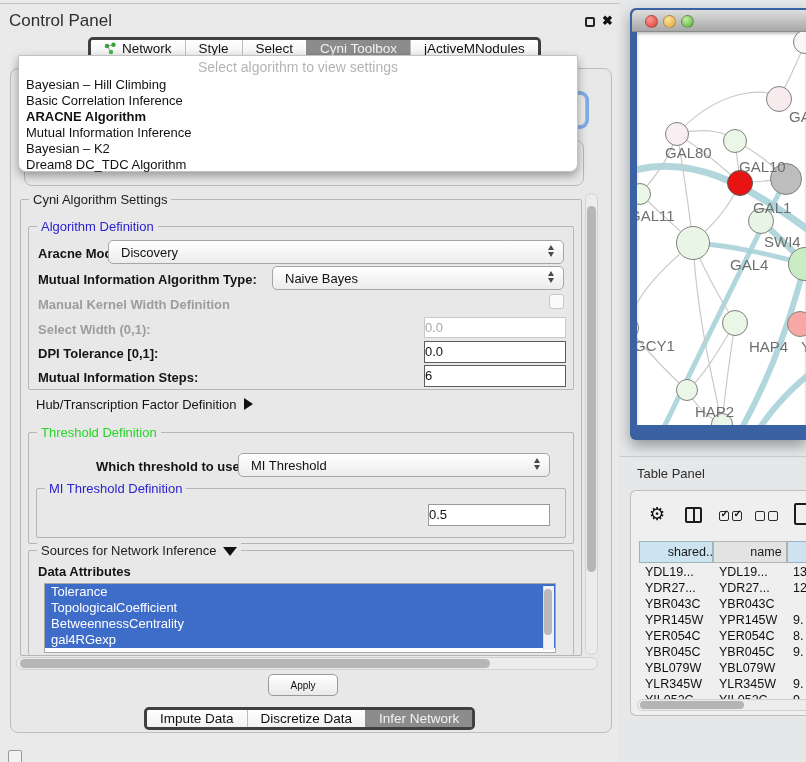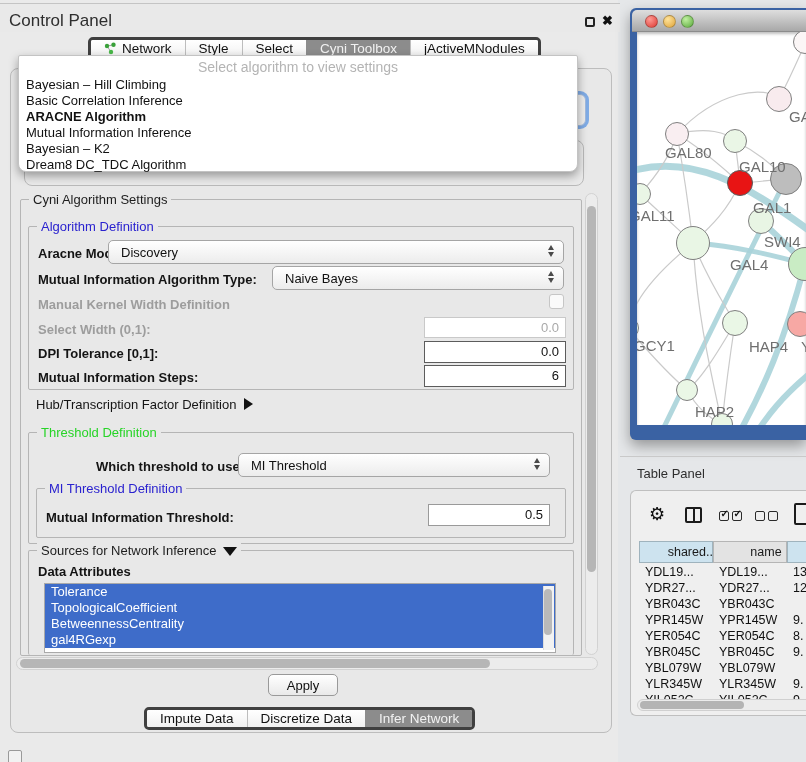--- a/index.html
+++ b/index.html
@@ -45,21 +45,21 @@
   .flabel { position:absolute; font-size:13px; font-weight:bold; color:#141414; white-space:nowrap; }
   .flabel.dis { color:#9d9d9d; }
   .plain-label { position:absolute; font-size:13px; color:#141414; white-space:nowrap; }
 
   .combo { position:absolute; background:linear-gradient(#ffffff,#ececec); border:1px solid #a5a5a5; border-radius:5px;
            height:24px; display:flex; align-items:center; font-size:13px; color:#111; padding-left:12px; }
   .combo-arrows { position:absolute; right:9px; top:4px; display:flex; flex-direction:column; gap:2px; }
   .arr-up    { width:0; height:0; border-left:3.5px solid transparent; border-right:3.5px solid transparent; border-bottom:5px solid #4a4a4a; }
   .arr-down  { width:0; height:0; border-left:3.5px solid transparent; border-right:3.5px solid transparent; border-top:5px solid #4a4a4a; }
 
-  .tfield { position:absolute; background:#fff; font-size:13px; text-align:right; padding:2px 6px 0 0; }
+  .tfield { position:absolute; background:#fff; font-size:13px; padding:2px 6px 0 0; }
   .tfield.en  { border:1px solid #5c5c5c; color:#111; }
   .tfield.dis { border:1px solid #c9c9c9; color:#a9a9a9; }
 
   .checkbox { position:absolute; width:15px; height:15px; border:1px solid #c6c6c6; border-radius:3px; background:#fafafa; }
 
   .tri-right { display:inline-block; width:0; height:0; border-top:6px solid transparent; border-bottom:6px solid transparent;
                border-left:9px solid #111; margin-left:8px; vertical-align:-1px; }
   .tri-down  { display:inline-block; width:0; height:0; border-left:7px solid transparent; border-right:7px solid transparent;
                border-top:9px solid #111; margin-left:6px; vertical-align:-1px; }
 
@@ -68,21 +68,21 @@
   .attr-item { height:16px; line-height:16px; background:#3e6cc9; color:#fff; font-size:13px; padding-left:6px; }
   .attr-scroll { position:absolute; right:1px; top:2px; width:11px; height:64px; background:#f2f2f2; border-left:1px solid #ddd; }
   .attr-thumb { position:absolute; right:2px; top:3px; width:8px; height:46px; background:#b9b9b9; border-radius:4px; }
 
   .vscroll { position:absolute; left:585px; top:193px; width:13px; height:462px; background:#ececec; border:1px solid #d2d2d2; border-radius:7px; }
   .vthumb  { position:absolute; left:1px; top:12px; width:9px; height:366px; background:#b6b6b6; border-radius:5px; }
   .hscroll { position:absolute; left:16px; top:657px; width:582px; height:13px; background:#ececec; border:1px solid #d2d2d2; border-radius:7px; }
   .hthumb  { position:absolute; left:3px; top:1px; width:470px; height:9px; background:#b6b6b6; border-radius:5px; }
 
   .apply-btn { position:absolute; left:268px; top:674px; width:70px; height:22px; border:1px solid #999;
-               border-radius:5px; background:linear-gradient(#ffffff,#e9e9e9); font-size:13px; color:#111;
+               border-radius:5px; background:linear-gradient(#ffffff,#e9e9e9); font-size:10px; color:#111;
                display:flex; align-items:center; justify-content:center; }
 
   .corner-icon { position:absolute; left:8px; top:750px; width:14px; height:14px; border:1px solid #9a9a9a; background:#f2f2f2; border-radius:2px; }
 
   
   .right-bg { position:absolute; left:618px; top:0; width:188px; height:762px; background:#e5e7e9; }
 
   .net-window { position:absolute; left:630px; top:8px; width:176px; height:432px; background:#3a62a3;
                 border-radius:6px 0 0 6px; box-shadow:0 6px 14px rgba(0,0,0,.35); overflow:hidden; }
   .net-titlebar { position:absolute; left:2px; top:2px; width:174px; height:22px;
@@ -221,21 +221,20 @@
   <div class="combo" style="left:238px; top:453px; width:312px;">
     <span>MI Threshold</span>
     <span class="combo-arrows">
         <span class="arr-up"></span>
         <span class="arr-down"></span>
       </span>
   </div>
   <div class="group" style="left:36px; top:488px; width:530px; height:50px;">
     <span class="group-title gt-blue">MI Threshold Definition</span>
   </div>
-  <span class="flabel" style="left:46px; top:510px;">Mutual Information Threshold:</span>
   <div class="tfield en" style="left:428px; top:504px; width:122px; height:22px; border-color:#9a9a9a;">0.5</div>
 
   <div class="group" style="left:28px; top:550px; width:546px; height:105px; border-bottom:none;">
     <span class="group-title gt-black">
       <span>Sources for Network Inference</span><span class="tri-down"></span>
     </span>
   </div>
   <span class="flabel" style="left:38px; top:564px;">Data Attributes</span>
 
   <div class="attr-list">

